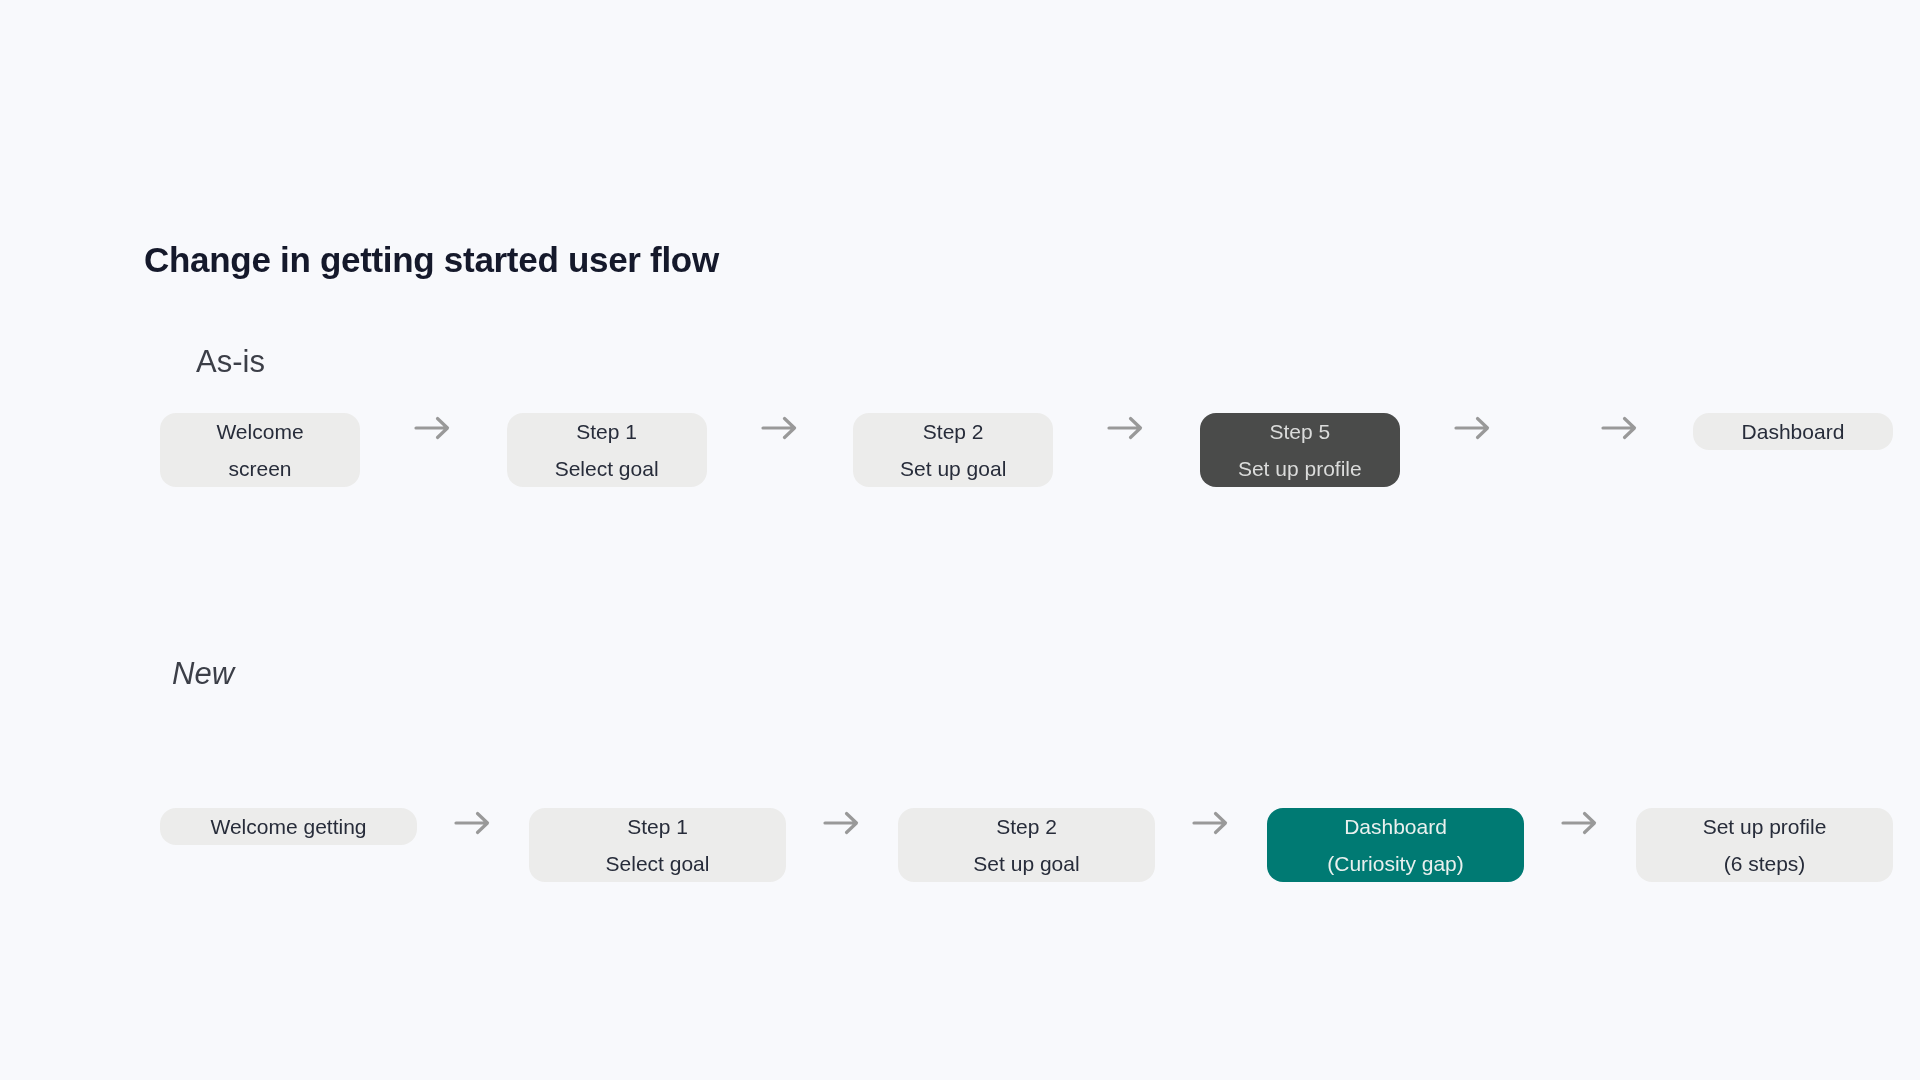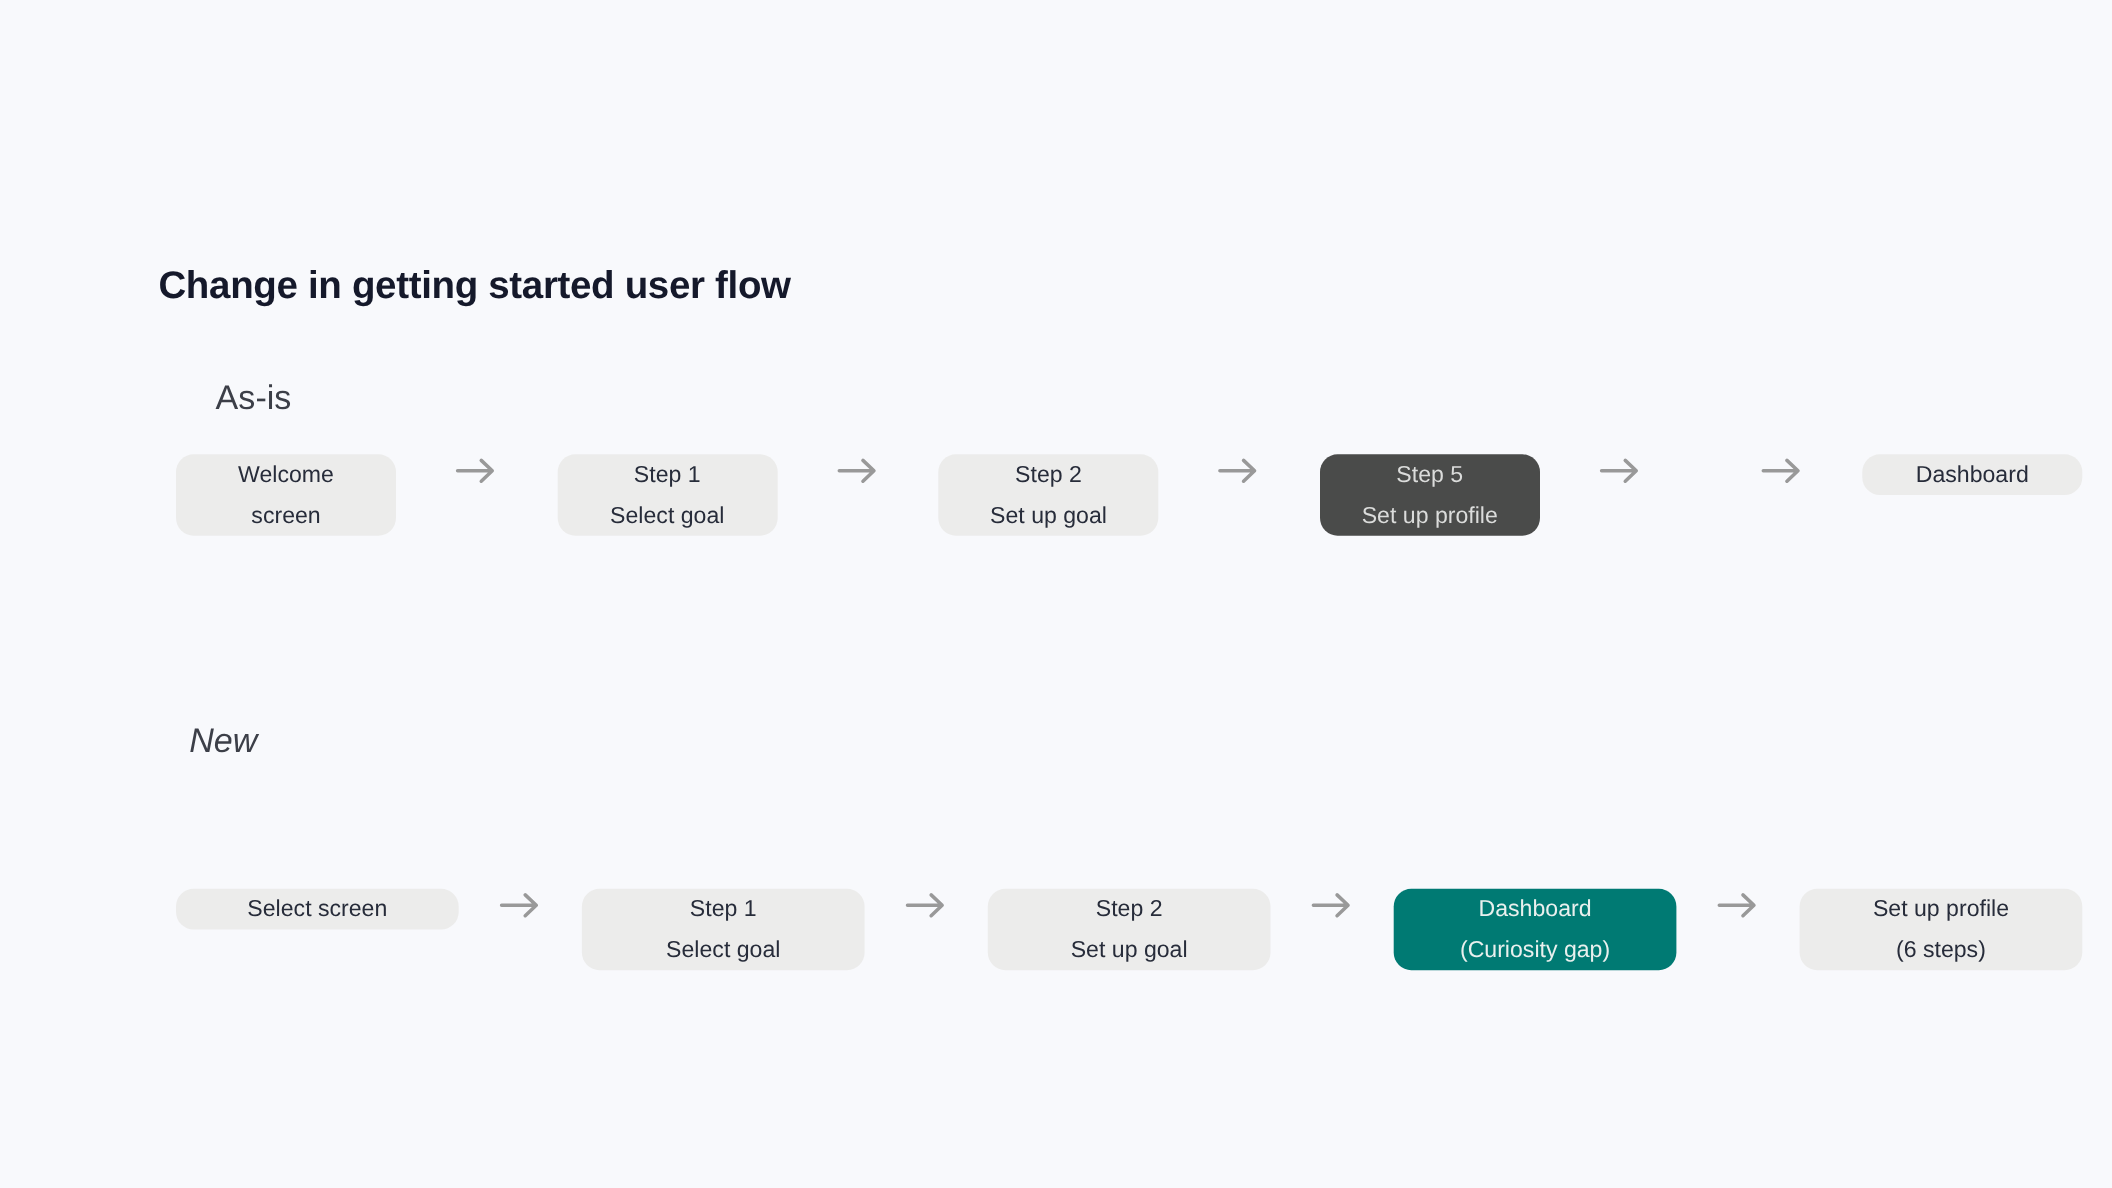--- a/index.html
+++ b/index.html
@@ -145,21 +145,21 @@
     </div>
     <div class="node light">
       <div class="line">Dashboard</div>
     </div>
   </div>
 
   <div class="section-label new">New</div>
 
   <div class="flow-row row-new">
     <div class="node light">
-      <div class="line">Select screen</div>
+      <div class="line">Welcome getting</div>
     </div>
     <div class="arrow">
       <svg width="40" height="30" viewBox="0 0 40 30">
           <path d="M3 15 H34 M24.5 5.5 L34.5 15 L24.5 24.5" fill="none" stroke="currentColor" stroke-width="3.2" stroke-linecap="round" stroke-linejoin="round"></path>
         </svg>
     </div>
     <div class="node light">
       <div class="line">Step 1</div>
       <div class="line">Select goal</div>
     </div>

